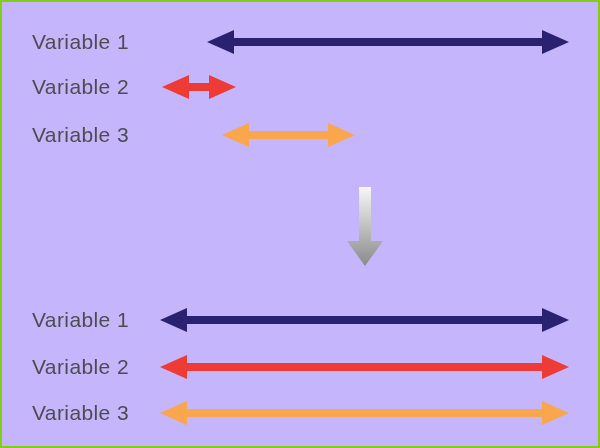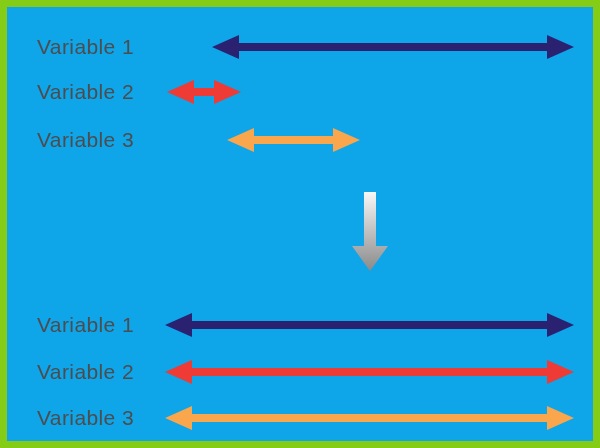--- a/index.html
+++ b/index.html
@@ -1,21 +1,21 @@
 <!DOCTYPE html>
 <html><head>
 <meta charset="utf-8">
 <style>
   html,body{margin:0;padding:0;background:#fff;}
   #stage{
     position:relative;
     width:600px;height:448px;
     box-sizing:border-box;
-    background:#0ea5e9;
-    border:7px solid #84cc16;
+    background:#c4b5fd;
+    border:2px solid #84cc16;
     overflow:hidden;
     font-family:"Liberation Sans", sans-serif;
   }
   .var-label{
     position:absolute;
     left:30px;
     transform:translateY(-50%);
     font-size:21px;
     letter-spacing:0.4px;
     color:#4d4d4f;

